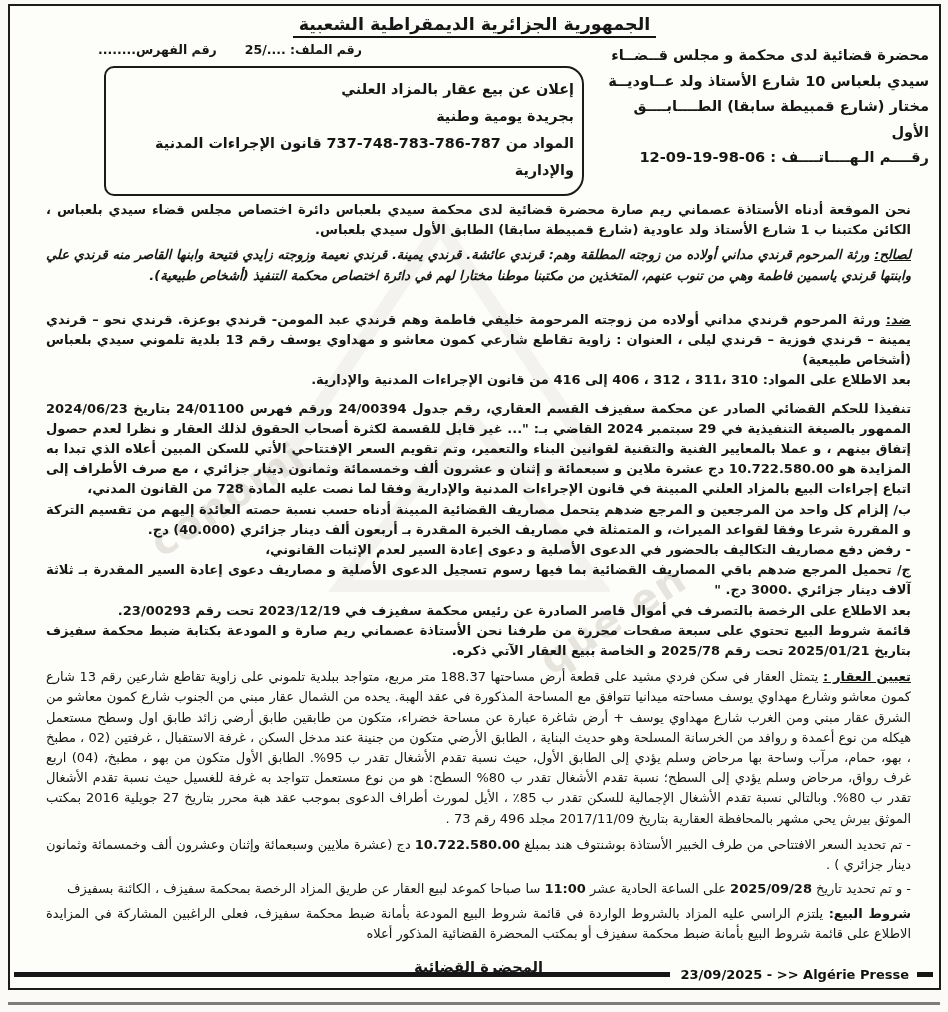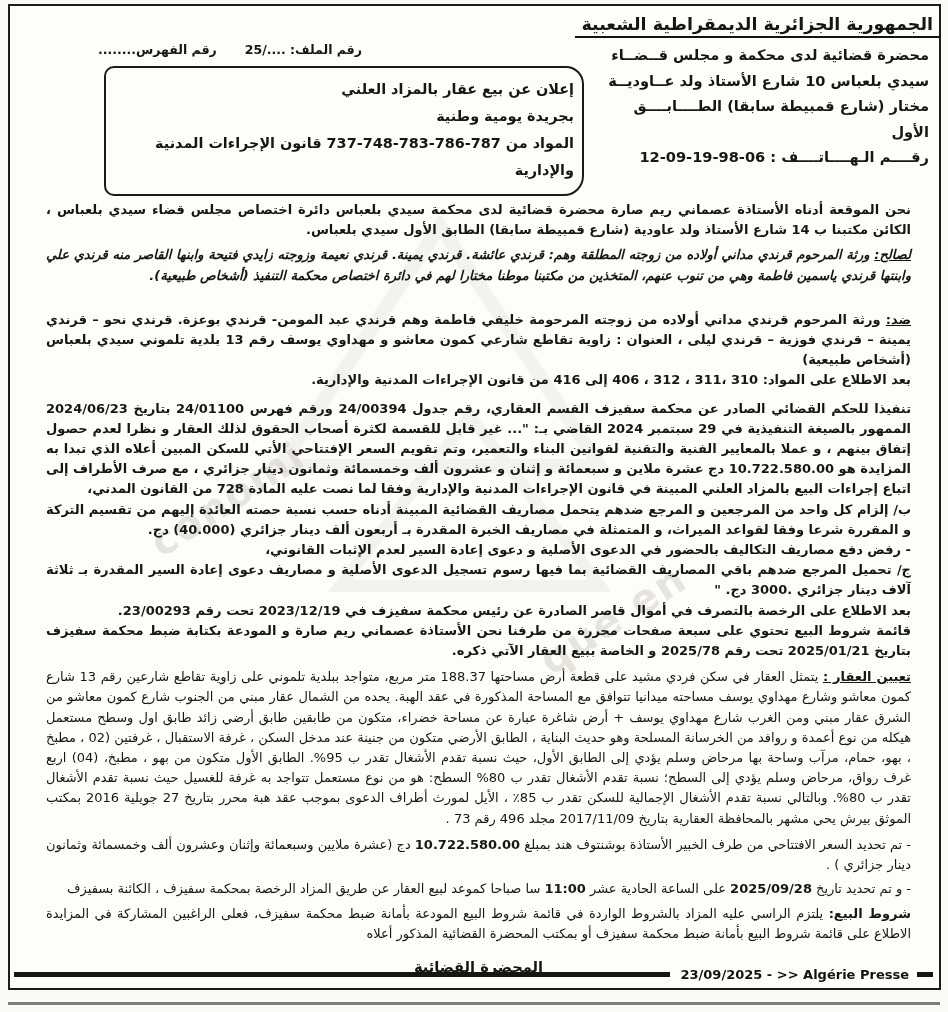--- a/index.html
+++ b/index.html
@@ -6,21 +6,21 @@
   body{
     width:948px;height:1012px;position:relative;overflow:hidden;
     background:#fbfaf7;color:#161616;
     font-family:"DejaVu Sans",sans-serif;
   }
   .frame{
     position:absolute;left:8px;top:4px;width:929px;height:982px;
     border:2px solid #1c1c1c;background:#fdfdfa;
   }
   .doc-title{
-    position:absolute;top:8px;left:0;right:0;
+    position:absolute;top:8px;left:0;right:0;text-align:center;
     font-size:17.5px;font-weight:800;direction:rtl;
   }
   .doc-title span{border-bottom:2px solid #141414;padding:0 6px 2px 6px;}
   .file-line{
     position:absolute;top:36px;left:52px;width:300px;direction:rtl;
     display:flex;gap:28px;font-size:12.5px;font-weight:700;white-space:nowrap;
   }
   .office{
     position:absolute;top:36px;right:10px;width:332px;direction:rtl;
     text-align:right;font-size:14.6px;font-weight:700;line-height:25.5px;
@@ -91,21 +91,21 @@
 
   <div class="ann-box">
     <div>إعلان عن بيع عقار بالمزاد العلني</div>
     <div>بجريدة يومية وطنية</div>
     <div>المواد من 787-786-783-748-737 قانون الإجراءات المدنية</div>
     <div>والإدارية</div>
   </div>
 
   <div class="body-text">
 
-  <p class="para b"><span>نحن الموقعة أدناه الأستاذة عصماني ريم صارة محضرة قضائية لدى محكمة سيدي بلعباس دائرة اختصاص مجلس قضاء سيدي بلعباس ، الكائن مكتبنا ب 14 شارع الأستاذ ولد عاودية (شارع قمبيطة سابقا) الطابق الأول سيدي بلعباس.</span></p>
+  <p class="para b"><span>نحن الموقعة أدناه الأستاذة عصماني ريم صارة محضرة قضائية لدى محكمة سيدي بلعباس دائرة اختصاص مجلس قضاء سيدي بلعباس ، الكائن مكتبنا ب 1 شارع الأستاذ ولد عاودية (شارع قمبيطة سابقا) الطابق الأول سيدي بلعباس.</span></p>
       <p class="para b" style="margin-top: 5px; font-style: italic;"><span class="seg-b seg-u">لصالح:</span><span> ورثة المرحوم قرندي مداني أولاده من زوجته المطلقة وهم: قرندي عائشة. قرندي يمينة. قرندي نعيمة وزوجته زايدي فتيحة وابنها القاصر منه قرندي علي وابنتها قرندي ياسمين فاطمة وهي من تنوب عنهم، المتخذين من مكتبنا موطنا مختارا لهم في دائرة اختصاص محكمة التنفيذ (أشخاص طبيعية).</span></p>
       <p class="para b" style="margin-top: 24px;"><span class="seg-b seg-u">ضد:</span><span> ورثة المرحوم قرندي مداني أولاده من زوجته المرحومة خليفي فاطمة وهم قرندي عبد المومن- قرندي بوعزة. قرندي نحو – قرندي يمينة – قرندي فوزية – قرندي ليلى ، العنوان : زاوية تقاطع شارعي كمون معاشو و مهداوي يوسف رقم 13 بلدية تلموني سيدي بلعباس (أشخاص طبيعية)</span></p>
       <p class="para b"><span>بعد الاطلاع على المواد: 310 ،311 ، 312 ، 406 إلى 416 من قانون الإجراءات المدنية والإدارية.</span></p>
       <p class="para b" style="margin-top: 8px;"><span>تنفيذا للحكم القضائي الصادر عن محكمة سفيزف القسم العقاري، رقم جدول 24/00394 ورقم فهرس 24/01100 بتاريخ 2024/06/23 الممهور بالصيغة التنفيذية في 29 سبتمبر 2024 القاضي بـ: "... غير قابل للقسمة لكثرة أصحاب الحقوق لذلك العقار و نظرا لعدم حصول إتفاق بينهم ، و عملا بالمعايير الفنية والتقنية لقوانين البناء والتعمير، وتم تقويم السعر الإفتتاحي الأتي للسكن المبين أعلاه الذي تبدا به المزايدة هو 10.722.580.00 دج عشرة ملاين و سبعمائة و إثنان و عشرون ألف وخمسمائة وثمانون دينار جزائري ، مع صرف الأطراف إلى اتباع إجراءات البيع بالمزاد العلني المبينة في قانون الإجراءات المدنية والإدارية وفقا لما نصت عليه المادة 728 من القانون المدني،</span></p>
       <p class="para b"><span>ب/ إلزام كل واحد من المرجعين و المرجع ضدهم يتحمل مصاريف القضائية المبينة أدناه حسب نسبة حصته العائدة إليهم من تقسيم التركة و المقررة شرعا وفقا لقواعد الميراث، و المتمثلة في مصاريف الخبرة المقدرة بـ أربعون ألف دينار جزائري (40.000) دج.</span></p>
       <p class="para b"><span>- رفض دفع مصاريف التكاليف بالحضور في الدعوى الأصلية و دعوى إعادة السير لعدم الإثبات القانوني،</span></p>
       <p class="para b"><span>ج/ تحميل المرجع ضدهم باقي المصاريف القضائية بما فيها رسوم تسجيل الدعوى الأصلية و مصاريف دعوى إعادة السير المقدرة بـ ثلاثة آلاف دينار جزائري .3000 دج. "</span></p>
       <p class="para b"><span>بعد الاطلاع على الرخصة بالتصرف في أموال قاصر الصادرة عن رئيس محكمة سفيزف في 2023/12/19 تحت رقم 23/00293.</span></p>
       <p class="para b"><span>قائمة شروط البيع تحتوي على سبعة صفحات محررة من طرفنا نحن الأستاذة عصماني ريم صارة و المودعة بكتابة ضبط محكمة سفيزف بتاريخ 2025/01/21 تحت رقم 2025/78 و الخاصة ببيع العقار الآتي ذكره.</span></p>
       <p class="para" style="margin-top: 6px;"><span class="seg-b seg-u">تعيين العقار :</span><span> يتمثل العقار في سكن فردي مشيد على قطعة أرض مساحتها 188.37 متر مربع، متواجد ببلدية تلموني على زاوية تقاطع شارعين رقم 13 شارع كمون معاشو وشارع مهداوي يوسف مساحته ميدانيا تتوافق مع المساحة المذكورة في عقد الهبة. يحده من الشمال عقار مبني من الجنوب شارع كمون معاشو من الشرق عقار مبني ومن الغرب شارع مهداوي يوسف + أرض شاغرة عبارة عن مساحة خضراء، متكون من طابقين طابق أرضي زائد طابق اول وسطح مستعمل هيكله من نوع أعمدة و روافد من الخرسانة المسلحة وهو حديث البناية ، الطابق الأرضي متكون من جنينة عند مدخل السكن ، غرفة الاستقبال ، غرفتين (02 ، مطبخ ، بهو، حمام، مرآب وساحة بها مرحاض وسلم يؤدي إلى الطابق الأول، حيث نسبة تقدم الأشغال تقدر ب 95%. الطابق الأول متكون من بهو ، مطبخ، (04) اربع غرف رواق، مرحاض وسلم يؤدي إلى السطح؛ نسبة تقدم الأشغال تقدر ب 80% السطح: هو من نوع مستعمل تتواجد به غرفة للغسيل حيث نسبة تقدم الأشغال تقدر ب 80%. وبالتالي نسبة تقدم الأشغال الإجمالية للسكن تقدر ب 85٪ ، الأيل لمورث أطراف الدعوى بموجب عقد هبة محرر بتاريخ 27 جويلية 2016 بمكتب الموثق بيرش يحي مشهر بالمحافظة العقارية بتاريخ 2017/11/09 مجلد 496 رقم 73 .</span></p>

